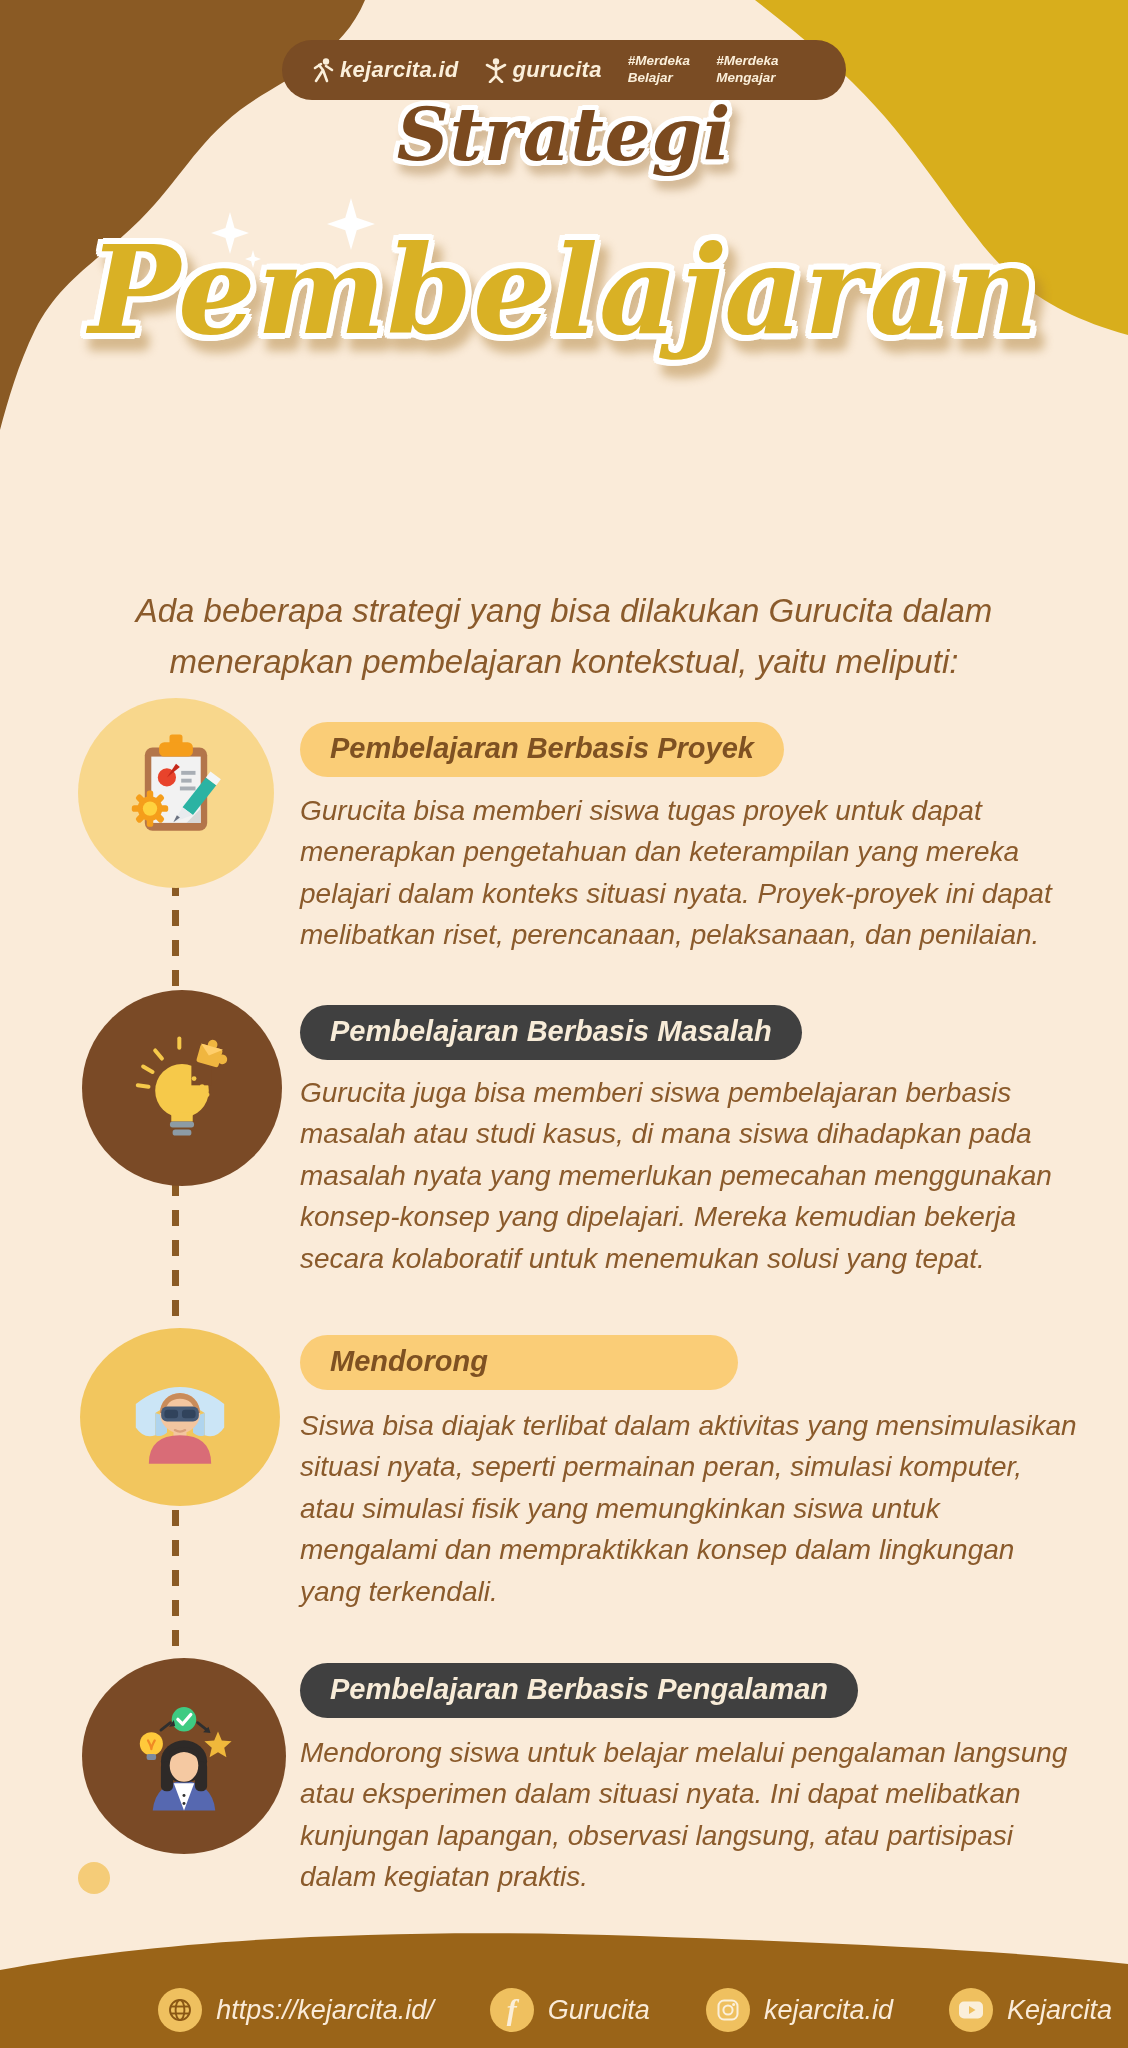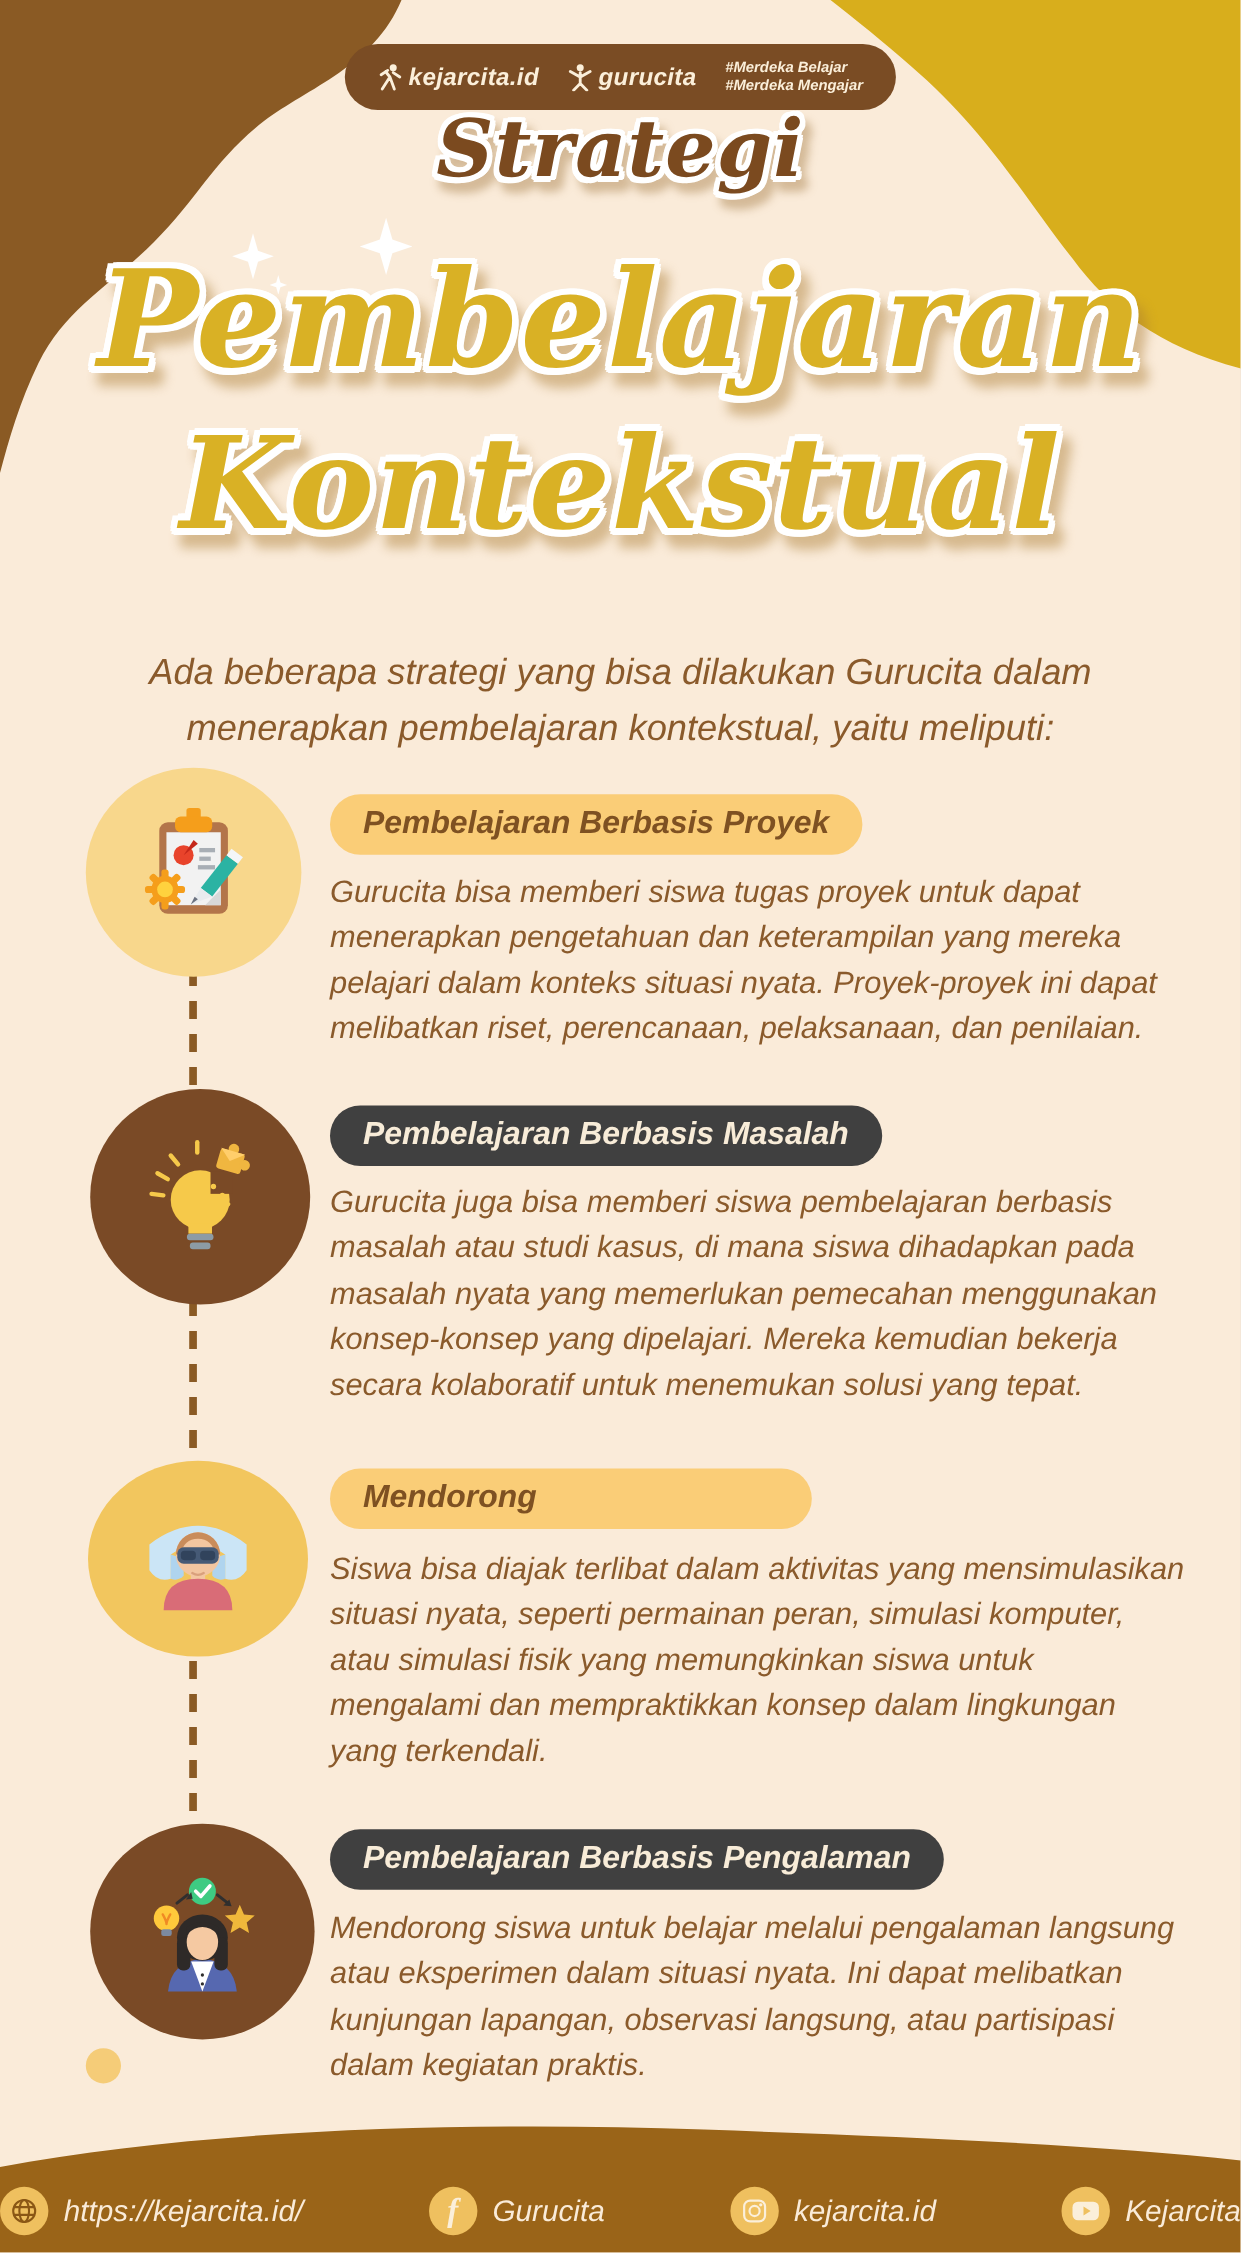--- a/index.html
+++ b/index.html
@@ -12,21 +12,21 @@
   .blob{position:absolute; top:0; z-index:1;}
   .blob-left{left:0;}
   .blob-right{right:0;}
   
   .logo-bar{
     position:absolute; top:40px; left:50%; transform:translateX(-50%);
     height:60px; padding:0 30px; background:#7A4C24; border-radius:32px;
     display:flex; align-items:center; gap:26px; z-index:5; color:#FBEFDA;
   }
   .brand{display:flex; align-items:center; gap:6px; font-weight:bold; font-size:22px; letter-spacing:.3px;}
-  .hashtags{display:flex; flex-direction:column; justify-content:center; font-size:13.5px; font-weight:bold; line-height:1.25;}
+  .hashtags{display:flex; flex-direction:row; justify-content:center; font-size:13.5px; font-weight:bold; line-height:1.25;}
   
   .title{position:absolute; width:100%; text-align:center; z-index:4;
     font-family:"DejaVu Serif",serif; font-weight:bold; letter-spacing:1px;}
   .title-strategi{
     top:92px; font-size:72px; color:#7B4A1F;
     text-shadow:-5px 0 #fff,5px 0 #fff,0 -5px #fff,0 5px #fff,-4px -4px #fff,4px 4px #fff,-4px 4px #fff,4px -4px #fff,-5px 3px #fff,5px 3px #fff,-3px 5px #fff,3px -5px #fff;
     filter:drop-shadow(6px 9px 4px rgba(150,105,45,.38));
   }
   .title-yellow{
     color:#D9B125;
@@ -75,22 +75,22 @@
   .c1{top:32px;} .b1{top:100px;}
   .c2{top:315px;} .b2{top:382px;}
   .c3{top:645px;} .b3{top:715px;}
   .c4{top:973px;} .b4{top:1042px;}
   .bottom-dot{position:absolute; left:78px; top:1862px; width:32px; height:32px;
     border-radius:50%; background:#F5CC78; z-index:3;}
   
   .footer{position:absolute; left:0; bottom:0; width:1128px; height:122px; z-index:7;}
   .footer-curve{position:absolute; left:0; bottom:0;}
   .footer-row{
-    position:absolute; left:0; right:0; bottom:16px; display:flex;
-    justify-content:space-between; align-items:center; 
+    position:absolute; left:0; right:16px; bottom:16px; display:flex;
+    justify-content:flex-end; align-items:center; gap:56px;
   }
   .footer-item{display:flex; align-items:center; gap:14px; color:#FAEBD8;
     font-size:27px; font-weight:500;}
   .f-icon{width:44px; height:44px; border-radius:50%; background:#EFC05F;
     display:flex; align-items:center; justify-content:center; flex:none;}
   .fb-glyph{font-family:"Liberation Serif",serif; font-weight:bold; font-size:30px; color:#FBEFDA; line-height:1;}
 </style>
 </head>
 <body>
 
@@ -119,21 +119,20 @@
       <span>gurucita</span>
     </div>
     <div class="hashtags">
       <span>#Merdeka Belajar</span>
       <span>#Merdeka Mengajar</span>
     </div>
   </div>
 
   <div class="title title-strategi">Strategi</div>
   <div class="title title-yellow title-pembelajaran">Pembelajaran</div>
-  <div class="title title-yellow title-kontekstual">Kontekstual</div>
   <div class="sparkle sparkle-a"></div>
   <div class="sparkle sparkle-b"></div>
   <div class="sparkle sparkle-c"></div>
 
   <p class="intro">Ada beberapa strategi yang bisa dilakukan Gurucita dalam menerapkan pembelajaran kontekstual, yaitu meliputi:</p>
 
   <div class="timeline">
     <div class="connector"></div>
 
     <div class="icon-circle circ-light1 icon-s1">

